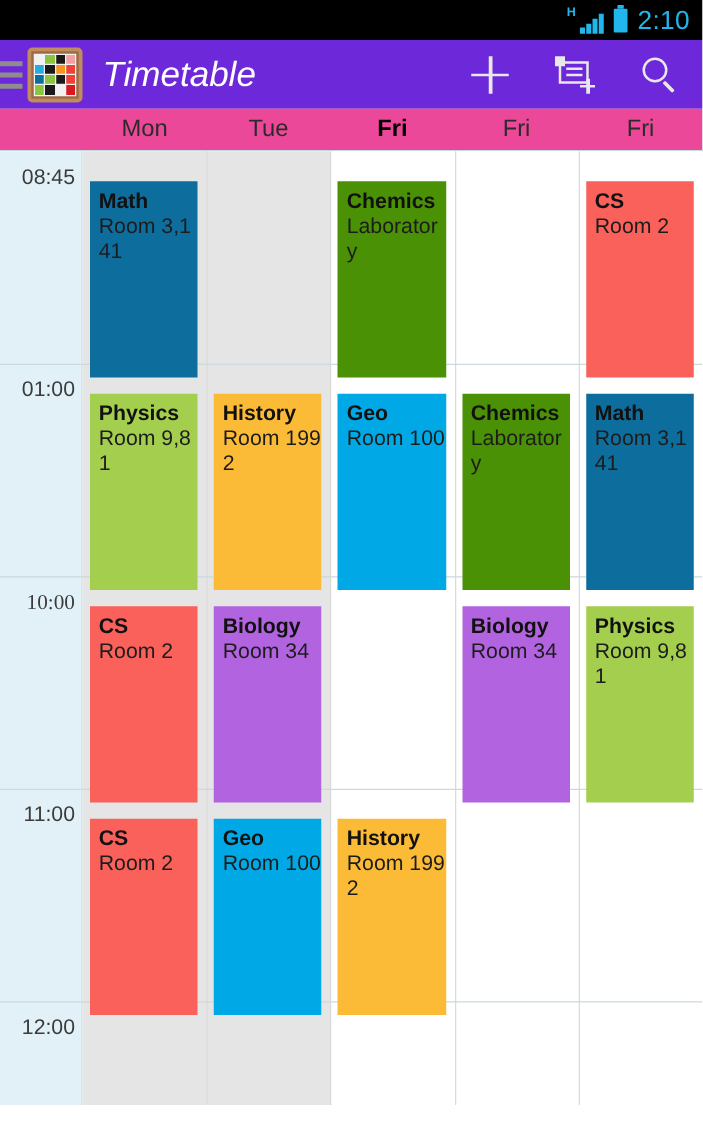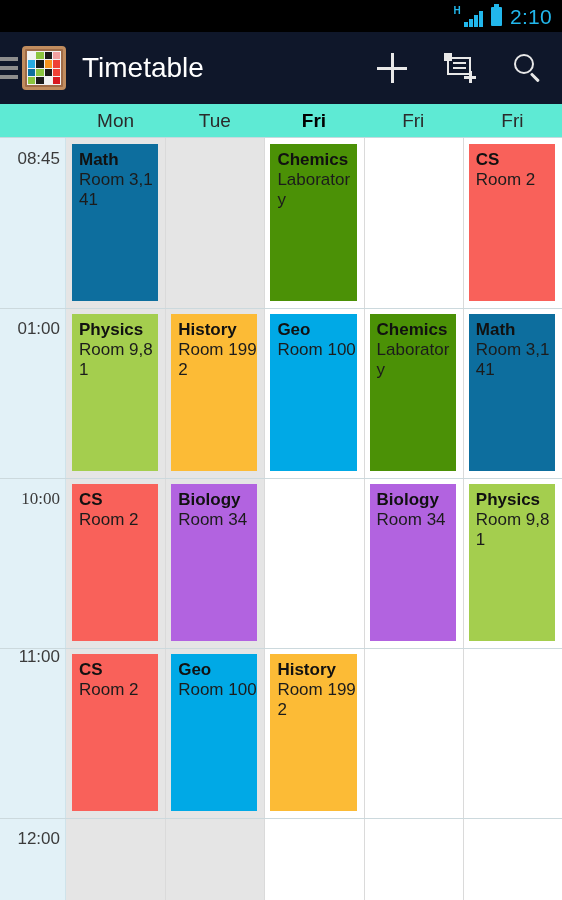--- a/index.html
+++ b/index.html
@@ -31,23 +31,23 @@
   .signal-bars i:nth-child(4) { height: 16px; }
   .battery { width: 11px; height: 19px; background: #22b7ec; position: relative; border-radius: 1px; }
   .battery:before {
     content: ""; position: absolute; top: -3px; left: 3px;
     width: 5px; height: 3px; background: #22b7ec;
   }
   .clock { color: #22b7ec; font-size: 21px; line-height: 21px; letter-spacing: 0.3px; }
 
   
   .action-bar {
-    height: 72px; width: 100%;
-    background: #0f172a;
-    display: flex; align-items: center;
+    height: 55px; width: 100%;
+    background: #6d28d9;
+    display: flex; align-items: center; font-style: italic;
   }
   .nav-lines { width: 18px; margin-left: 0px; display: flex; flex-direction: column; gap: 5px; }
   .nav-lines span { display: block; height: 4px; background: #8d8d8d; width: 18px; }
   .nav-lines span:nth-child(1){ width: 18px; }
   .app-icon {
     width: 44px; height: 44px; margin-left: 4px;
     background: #9e6b47; border: 3px solid #c08c5e; border-radius: 4px;
     padding: 2px; display: flex; align-items: center; justify-content: center;
   }
   .icon-grid {
@@ -93,21 +93,21 @@
   }
   .ico-search .handle {
     position: absolute; left: 18px; top: 19px; width: 11px; height: 3px;
     background: #e8e8e8; transform: rotate(45deg); transform-origin: left center;
     border-radius: 1px;
   }
 
   
   .day-header {
     height: 34px; width: 100%;
-    background: #5eead4;
+    background: #ec4899;
     display: flex; align-items: center;
     border-bottom: 1px solid #c6d9de;
   }
   .dh-gutter { width: 66px; flex: 0 0 66px; }
   .dh-day {
     flex: 1 1 0; text-align: center;
     font-size: 19px; color: #2b2b2b; line-height: 19px;
   }
   .dh-day.today { font-weight: bold; color: #000; }
 
@@ -124,20 +124,21 @@
     position: absolute; top: 0; height: 100%; width: 1px; background: #dadada;
   }
   .row-line { position: absolute; left: 0; width: 562px; height: 1px; background: #ccd9dd; }
   .time-label {
     position: absolute; left: 0; width: 60px; text-align: right;
     font-size: 17px; color: #3b3b3b; line-height: 17px;
   }
   .event {
     position: absolute; overflow: hidden;
     padding: 6px 0 0 7px;
+    margin-top: 18px;
   }
   .ev-title {
     font-size: 17px; font-weight: bold; color: #111; line-height: 20px;
     word-break: break-all; display: block;
   }
   .ev-room {
     font-size: 17px; color: #1c1c1c; line-height: 20px;
     word-break: break-all; display: block;
   }
 </style>
@@ -229,21 +230,21 @@
     <div class="col-line" style="left: 165.2px;"></div>
     <div class="col-line" style="left: 264.4px;"></div>
     <div class="col-line" style="left: 363.6px;"></div>
     <div class="col-line" style="left: 462.8px;"></div>
     <div class="time-label" style="top: 12px;">08:45</div>
     <div class="row-line" style="top: 170px;"></div>
     <div class="time-label" style="top: 182px;">01:00</div>
     <div class="row-line" style="top: 340px;"></div>
     <div class="time-label" style="top: 352px; font-family: Liberation Serif, serif;">10:00</div>
     <div class="row-line" style="top: 510px;"></div>
-    <div class="time-label" style="top: 510px;">11:00</div>
+    <div class="time-label" style="top: 522px;">11:00</div>
     <div class="row-line" style="top: 680px;"></div>
     <div class="time-label" style="top: 692px;">12:00</div>
     <div class="event" style="left: 72px; top: 6px; width: 86.2px; height: 157px; background: rgb(13, 110, 158);">
       <span class="ev-title">Math</span>
       <span class="ev-room">Room 3,141</span>
     </div>
     <div class="event" style="left: 270.4px; top: 6px; width: 86.2px; height: 157px; background: rgb(75, 145, 6);">
       <span class="ev-title">Chemics</span>
       <span class="ev-room">Laboratory</span>
     </div>

